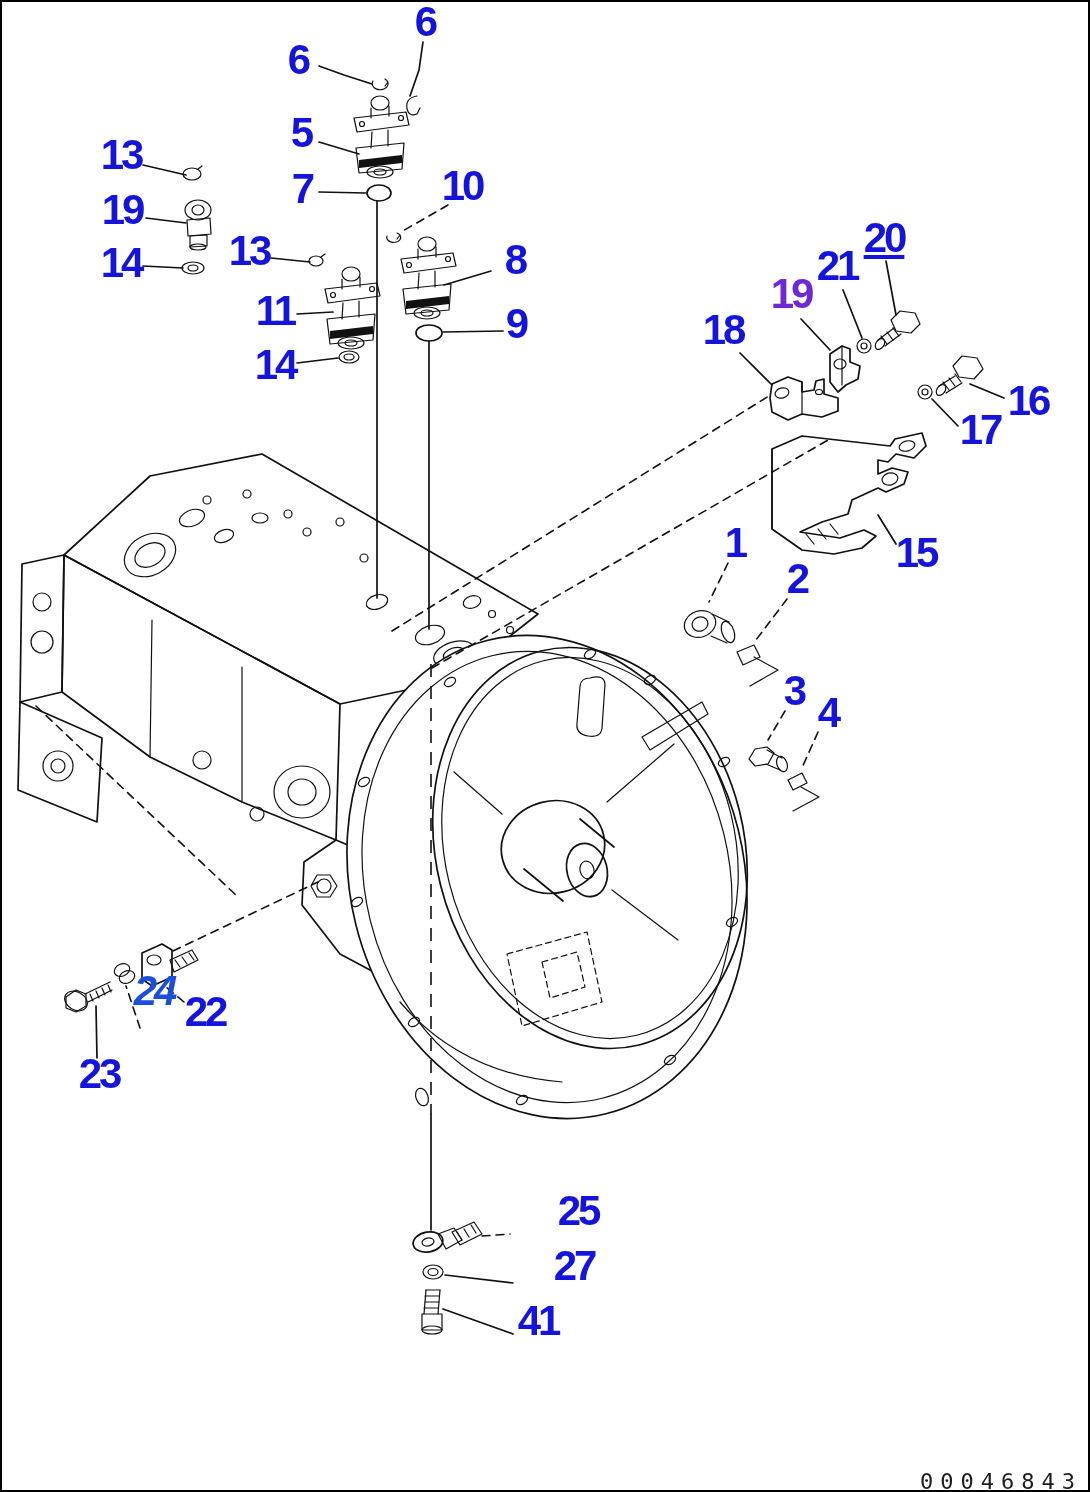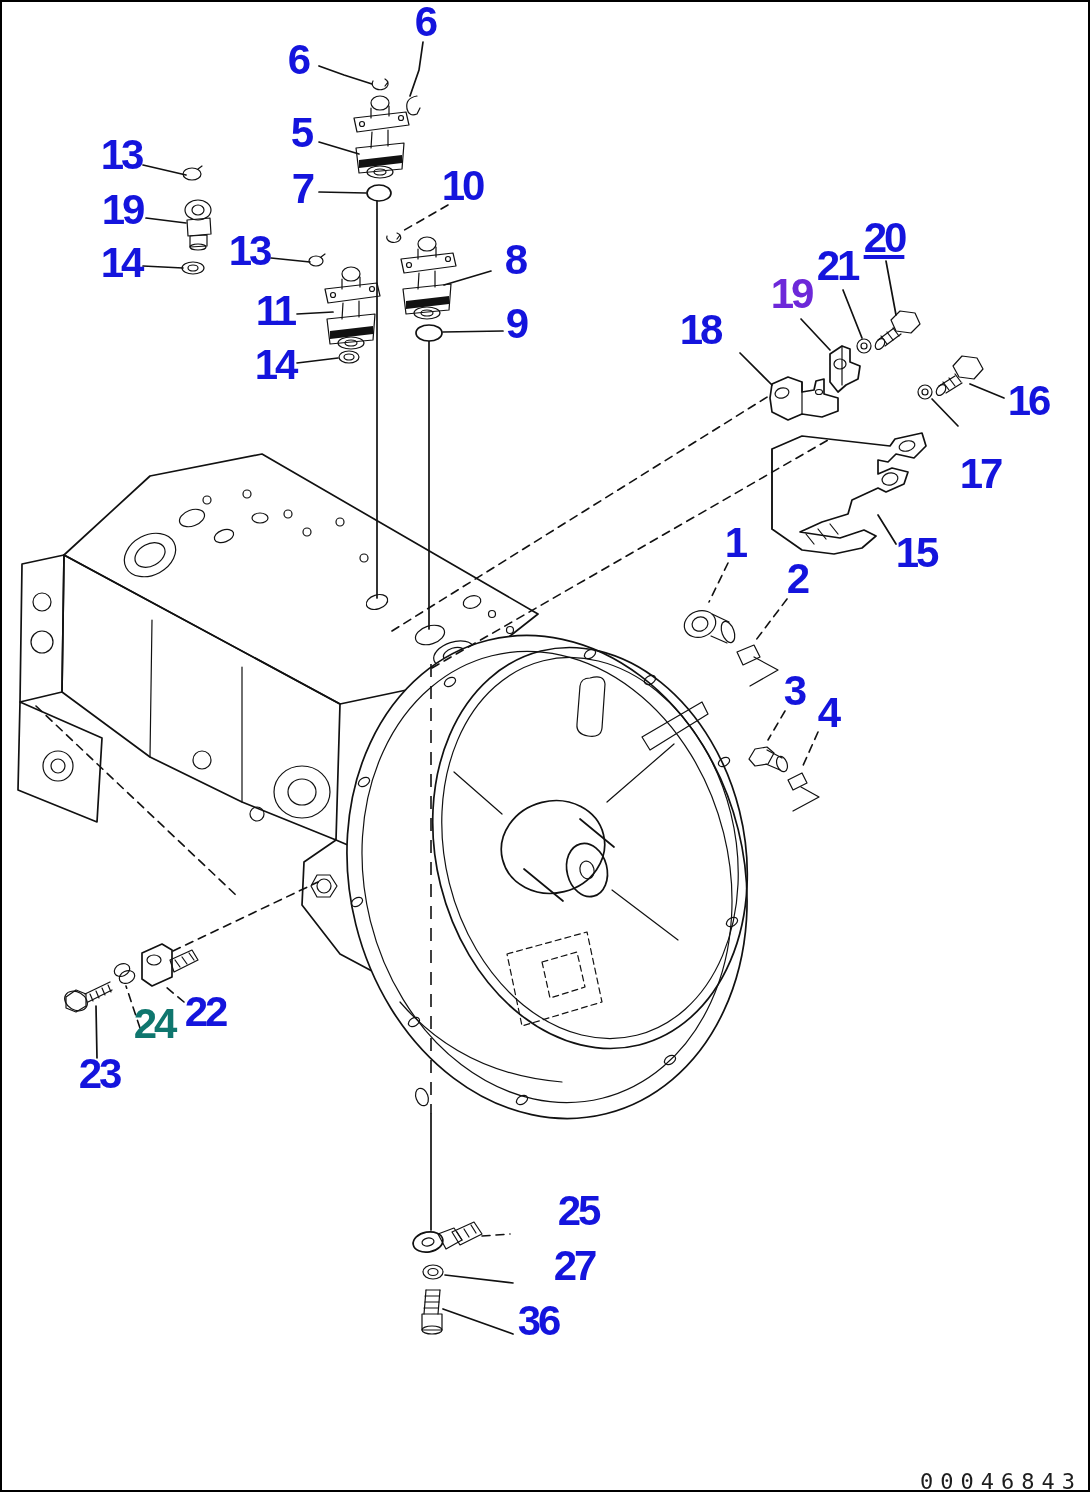--- a/index.html
+++ b/index.html
@@ -323,31 +323,31 @@
       <div class="callout" style="left: 460px; top: 184px; color: rgb(20, 20, 221);">10</div>
       <div class="callout" style="left: 120px; top: 208px; color: rgb(20, 20, 221);">19</div>
       <div class="callout" style="left: 247px; top: 249px; color: rgb(20, 20, 221);">13</div>
       <div class="callout" style="left: 119px; top: 261px; color: rgb(20, 20, 221);">14</div>
       <div class="callout" style="left: 513px; top: 258px; color: rgb(20, 20, 221);">8</div>
       <div class="callout" style="left: 882px; top: 236px; color: rgb(20, 20, 221); text-decoration: underline;">20</div>
       <div class="callout" style="left: 835px; top: 264px; color: rgb(20, 20, 221);">21</div>
       <div class="callout" style="left: 789px; top: 292px; color: #6d28d9;">19</div>
       <div class="callout" style="left: 273px; top: 309px; color: rgb(20, 20, 221);">11</div>
       <div class="callout" style="left: 514px; top: 322px; color: rgb(20, 20, 221);">9</div>
-      <div class="callout" style="left: 698px; top: 328px; color: rgb(20, 20, 221); text-align: right;">18</div>
+      <div class="callout" style="left: 721px; top: 328px; color: rgb(20, 20, 221); text-align: right;">18</div>
       <div class="callout" style="left: 273px; top: 363px; color: rgb(20, 20, 221);">14</div>
       <div class="callout" style="left: 1026px; top: 399px; color: rgb(20, 20, 221);">16</div>
-      <div class="callout" style="left: 978px; top: 428px; color: rgb(20, 20, 221); margin-top: 44px;">17</div>
+      <div class="callout" style="left: 978px; top: 428px; color: rgb(20, 20, 221);">17</div>
       <div class="callout" style="left: 733px; top: 541px; color: rgb(20, 20, 221);">1</div>
       <div class="callout" style="left: 914px; top: 551px; color: rgb(20, 20, 221);">15</div>
       <div class="callout" style="left: 795px; top: 577px; color: rgb(20, 20, 221);">2</div>
       <div class="callout" style="left: 792px; top: 689px; color: rgb(20, 20, 221);">3</div>
       <div class="callout" style="left: 826px; top: 711px; color: rgb(20, 20, 221);">4</div>
       <div class="callout" style="left: 203px; top: 1010px; color: rgb(20, 20, 221); text-align: right;">22</div>
-      <div class="callout" style="left: 152px; top: 1022px; color: #0f766e;">24</div>
+      <div class="callout" style="left: 152px; top: 989px; color: #1d4ed8; font-style: italic;">24</div>
       <div class="callout" style="left: 97px; top: 1072px; color: rgb(20, 20, 221);">23</div>
       <div class="callout" style="left: 536px; top: 1209px; color: rgb(20, 20, 221); margin-left: 40px;">25</div>
       <div class="callout" style="left: 536px; top: 1264px; color: rgb(20, 20, 221); margin-left: 36px;">27</div>
-      <div class="callout" style="left: 536px; top: 1319px; color: rgb(20, 20, 221);">36</div>
+      <div class="callout" style="left: 536px; top: 1319px; color: rgb(20, 20, 221);">41</div>
     </div>
 
   <div id="drawing-number">00046843</div>
 </div>
 
 </body></html>

